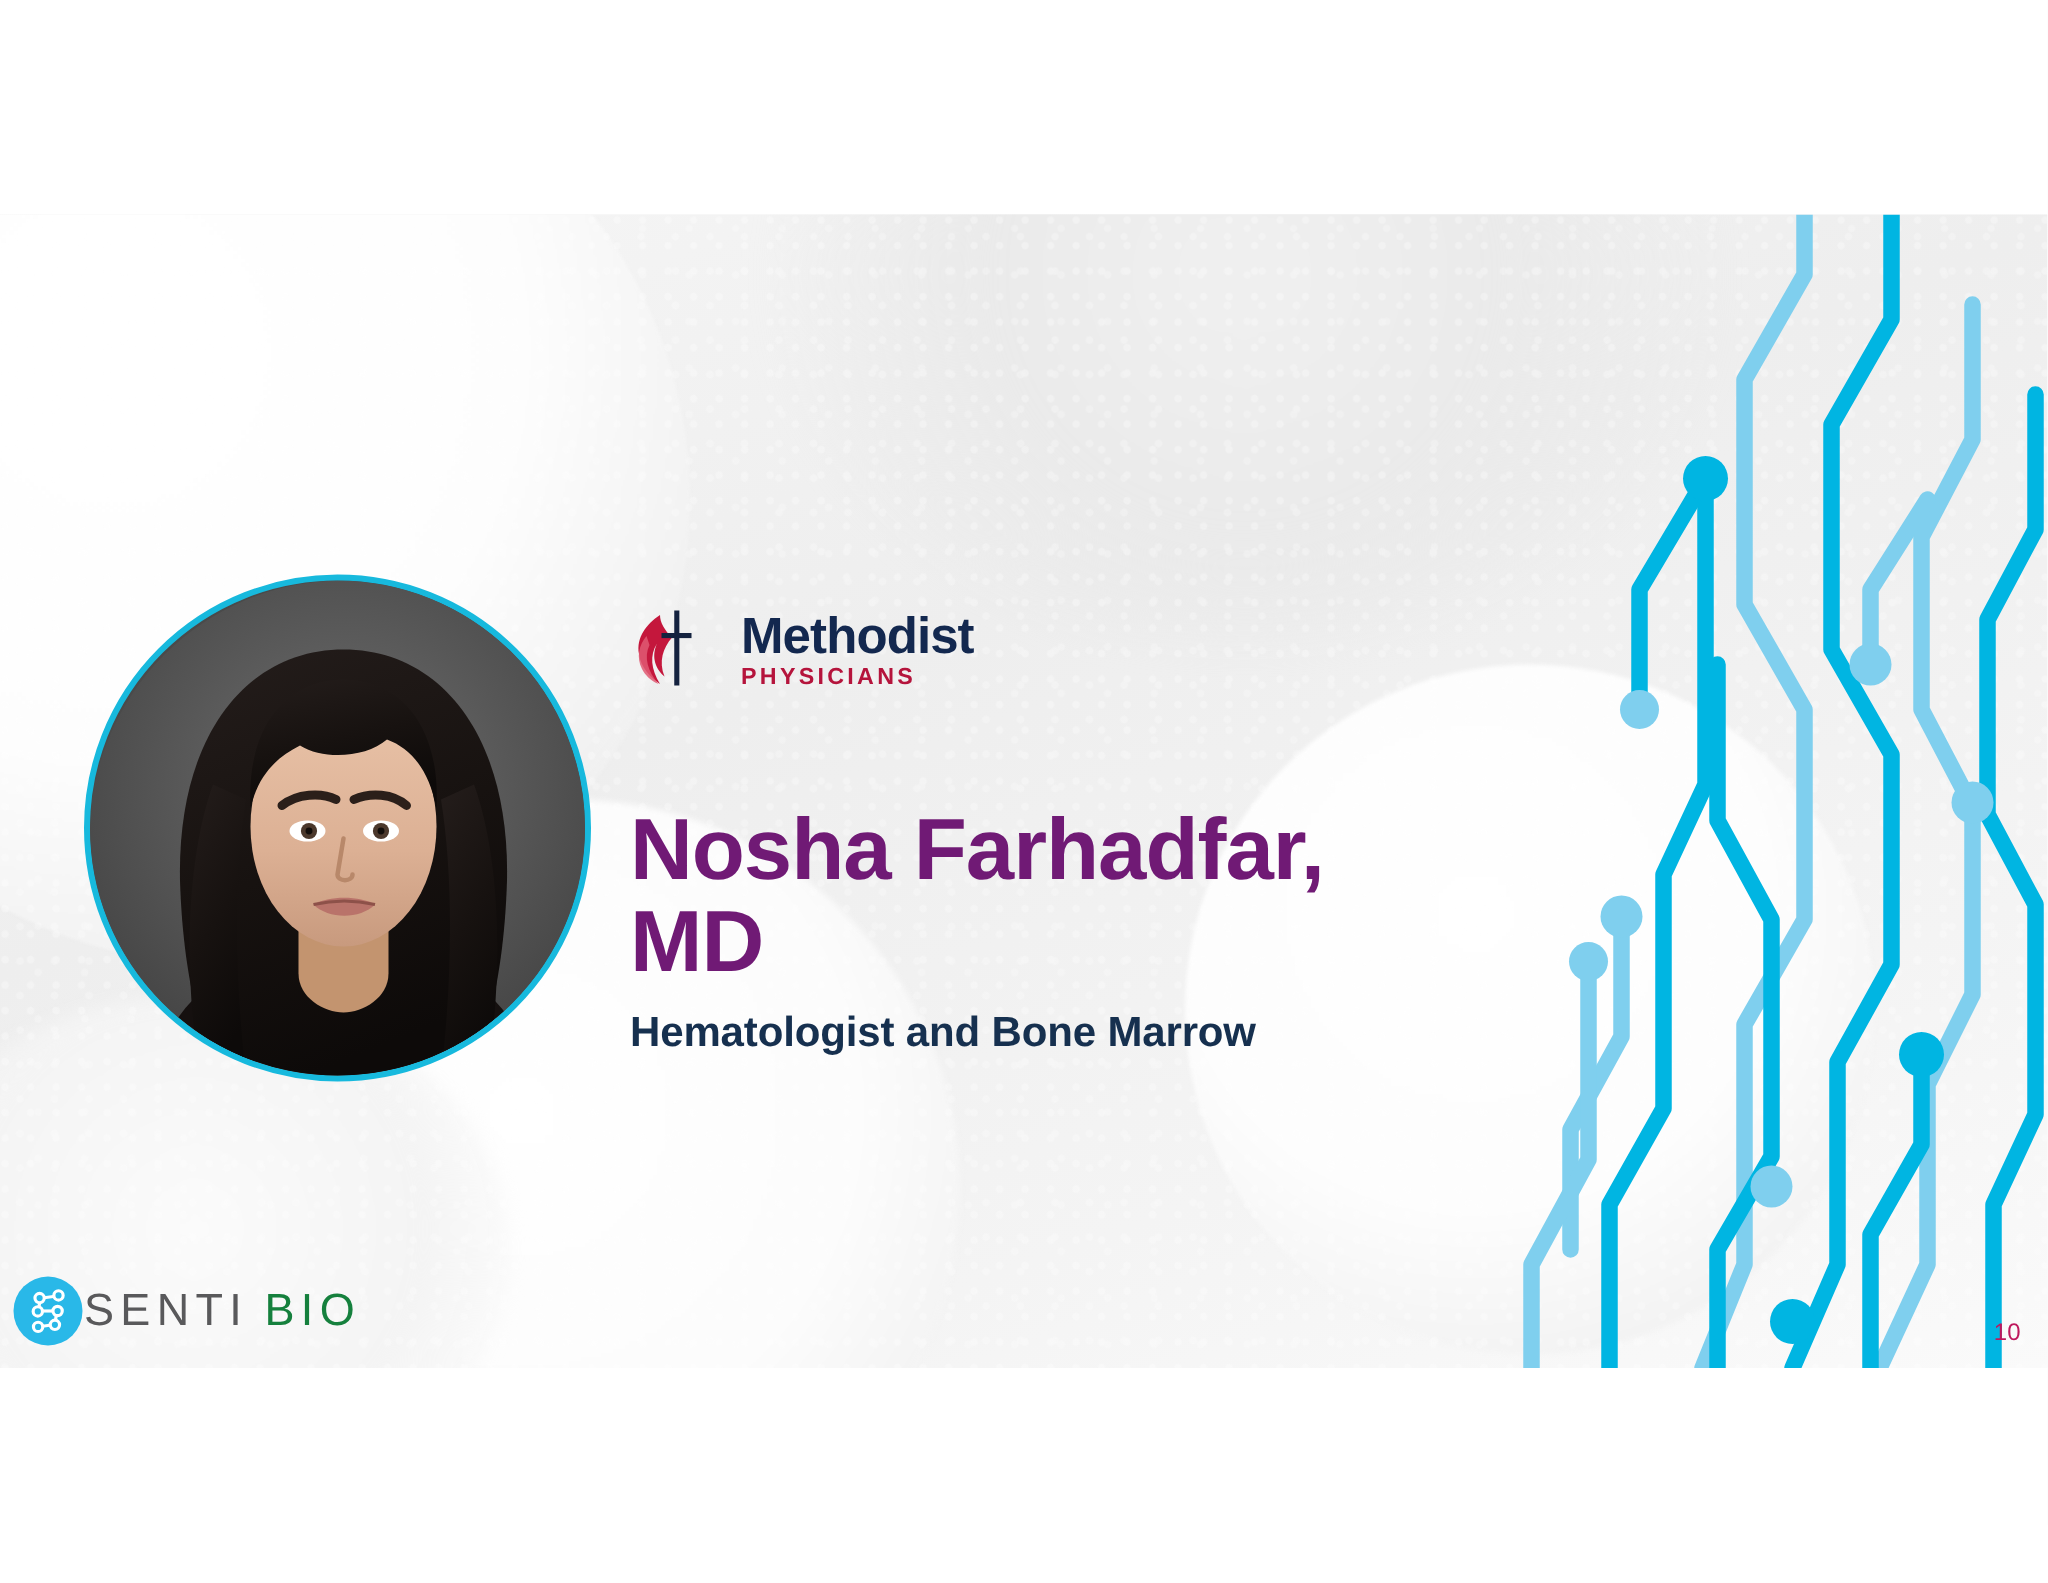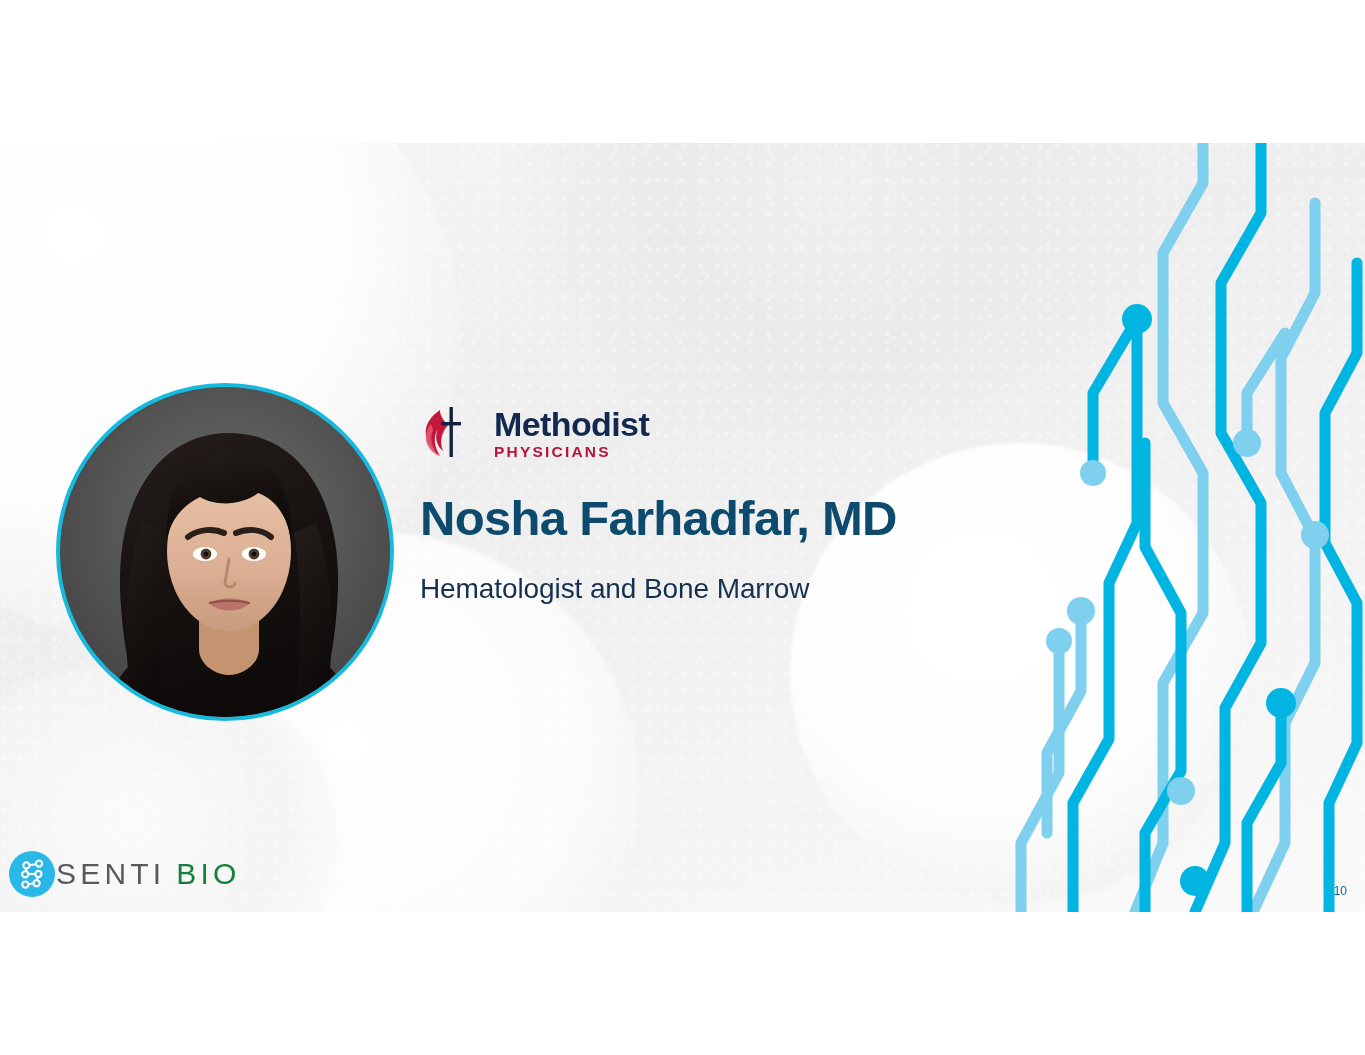--- a/index.html
+++ b/index.html
@@ -149,32 +149,32 @@
   .partner-sub {
     font-family: "Liberation Sans", sans-serif;
     font-weight: bold;
     font-size: 15.5px;
     letter-spacing: 2.2px;
     color: #b5143c;
     margin-top: 3px;
   }
 
   .person-name {
-    margin-top: 28px;
+    margin-top: 72px;
     font-family: "Liberation Sans", sans-serif;
     font-weight: bold;
-    font-size: 49px;
+    font-size: 58px;
     letter-spacing: -0.7px;
-    color: #0c4a6e;
+    color: #701a75;
     line-height: 1.05;
   }
   .person-title {
-    margin-top: 26px;
-    font-family: "Liberation Sans", sans-serif;
-    font-weight: normal;
+    margin-top: 10px;
+    font-family: "Liberation Sans", sans-serif;
+    font-weight: bold;
     font-size: 28px;
     color: #16304f;
     line-height: 1.38;
     letter-spacing: -0.1px;
   }
 
   
   .brand {
     position: absolute;
     left: 8px;
@@ -198,22 +198,22 @@
   }
   .brand-senti { color: #59595b; }
   .brand-bio   { color: #15803d; }
 
   
   .page-number {
     position: absolute;
     right: 18px;
     bottom: 14px;
     font-family: "Liberation Sans", sans-serif;
-    font-size: 12px;
-    color: #0369a1;
+    font-size: 16px;
+    color: #be185d;
   }
 </style>
 </head>
 <body>
 
 <div class="deck">
   <div class="slide">
 
     <div class="bg-base"></div>
     <div class="bg-blur-d"></div>

